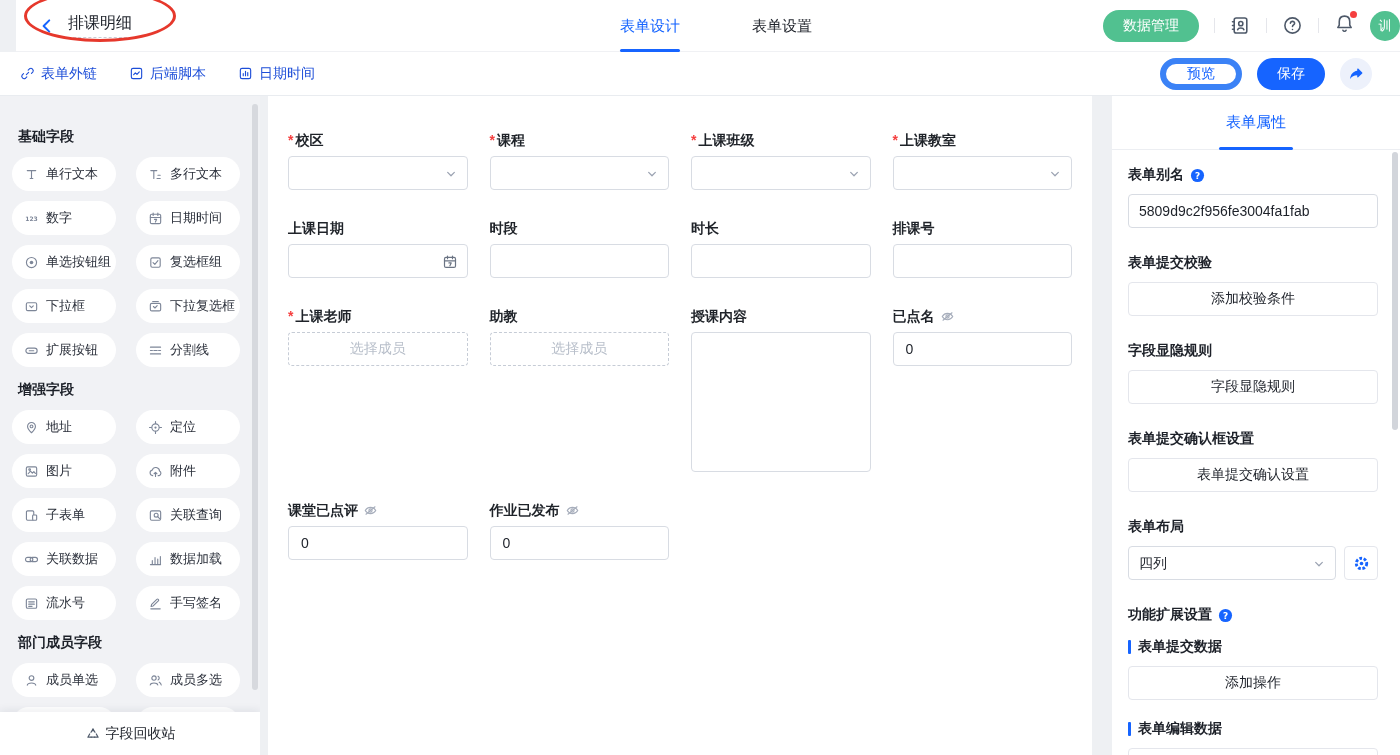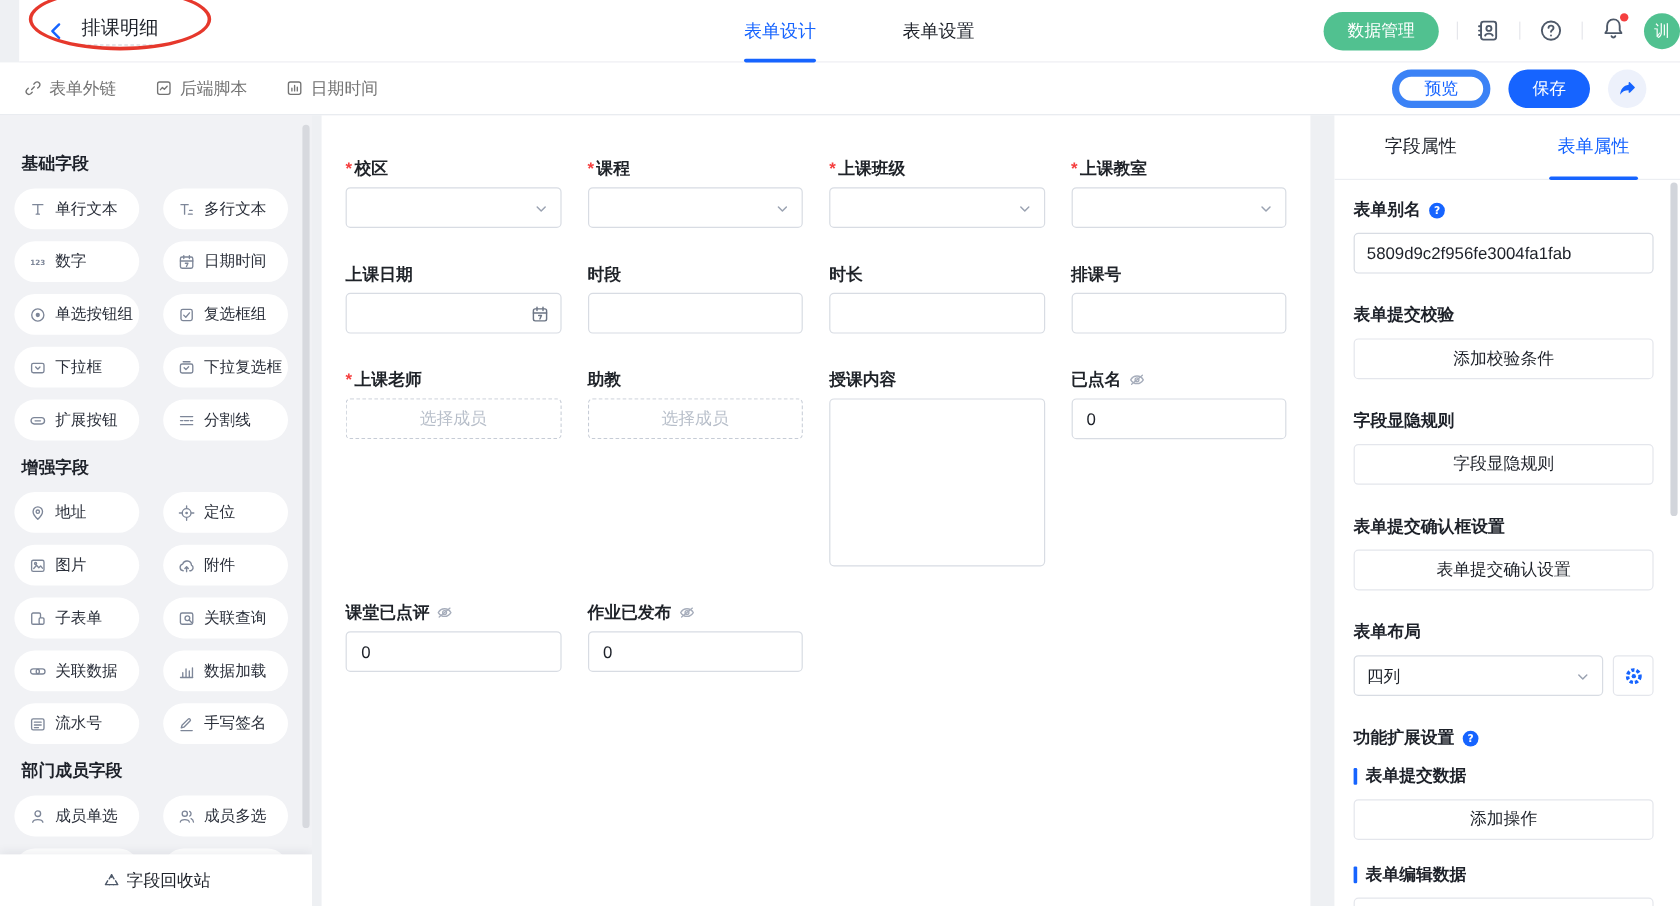--- a/index.html
+++ b/index.html
@@ -24,21 +24,21 @@
   .btn-green { height:32px; padding:0 20px; border-radius:16px; background:#51c190; color:#fff; font-size:14px; display:flex; align-items:center; border:none; cursor:pointer; }
   .vdiv { width:1px; height:15px; background:#e5e6eb; }
   .hdr-ic { width:21px; height:21px; color:#4e5969; cursor:pointer; position:relative; }
   .bell-wrap { position:relative; cursor:pointer; }
   .bell-dot { position:absolute; right:-2px; top:-2px; width:7px; height:7px; border-radius:50%; background:#f53f3f; }
   .avatar { width:30px; height:30px; border-radius:50%; background:#51c190; color:#fff; font-size:13px; display:flex; align-items:center; justify-content:center; cursor:pointer; }
 
   
   .toolbar { position:absolute; left:0; top:52px; width:100%; height:44px; background:#fff; border-bottom:1px solid #e9ecf0; display:flex; align-items:center; z-index:4; }
   .tb-links { display:flex; align-items:center; margin-left:20px; gap:32px; }
-  .tb-link { display:flex; align-items:center; gap:6px; color:#737373; font-size:14px; cursor:pointer; }
+  .tb-link { display:flex; align-items:center; gap:6px; color:#1d4ed8; font-size:14px; cursor:pointer; }
   .tb-link .svgi { width:15px; height:15px; }
   .tb-right { margin-left:auto; margin-right:28px; display:flex; align-items:center; gap:15px; }
   .btn-outline { height:32px; padding:0 21px; border-radius:16px; background:#fff; border:6px solid #3b82f6; color:#1664ff; font-size:14px; cursor:pointer; }
   .btn-primary { height:32px; padding:0 20px; border-radius:16px; background:#1664ff; border:none; color:#fff; font-size:14px; cursor:pointer; }
   .btn-share { width:32px; height:32px; border-radius:50%; background:#edf1fb; border:none; color:#1664ff; display:flex; align-items:center; justify-content:center; cursor:pointer; }
   .btn-share .svgi { width:16px; height:16px; }
 
   
   .sidebar { position:absolute; left:0; top:96px; width:260px; bottom:0; background:#f1f2f5; overflow:hidden; }
   .sb-inner { padding:32px 0 0 12px; }
@@ -650,23 +650,20 @@
               </svg>
             </span>
           </div>
         <div class="ctl with-val">0</div>
       </div>
     </div>
   </div>
 
   <div class="panel">
     <div class="panel-tabs">
-      <div class="p-tab">
-          <span>字段属性</span>
-        </div>
       <div class="p-tab active">
           <span>表单属性</span>
         </div>
     </div>
     <div class="panel-body">
       <div class="p-block">
         <div class="p-label">
           <span>表单别名</span>
           <span class="svgi q-badge">
               <svg viewBox="0 0 16 16">

